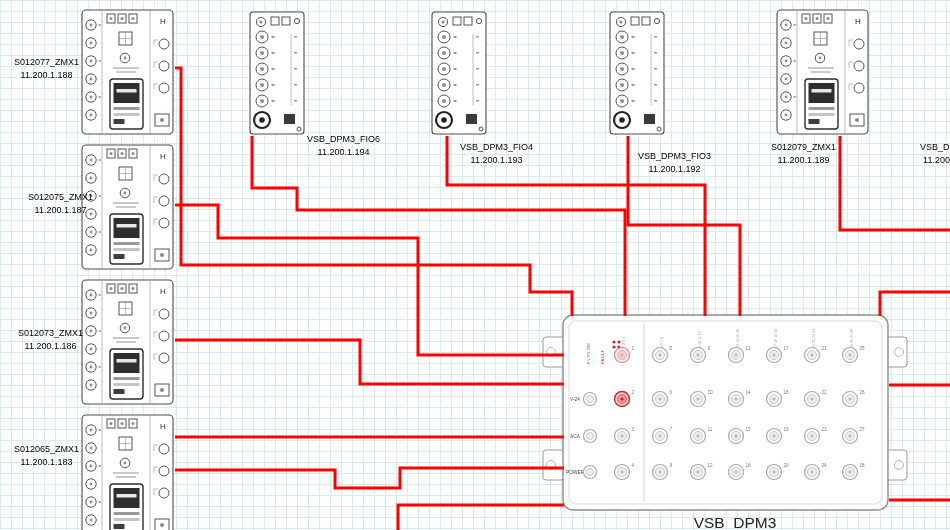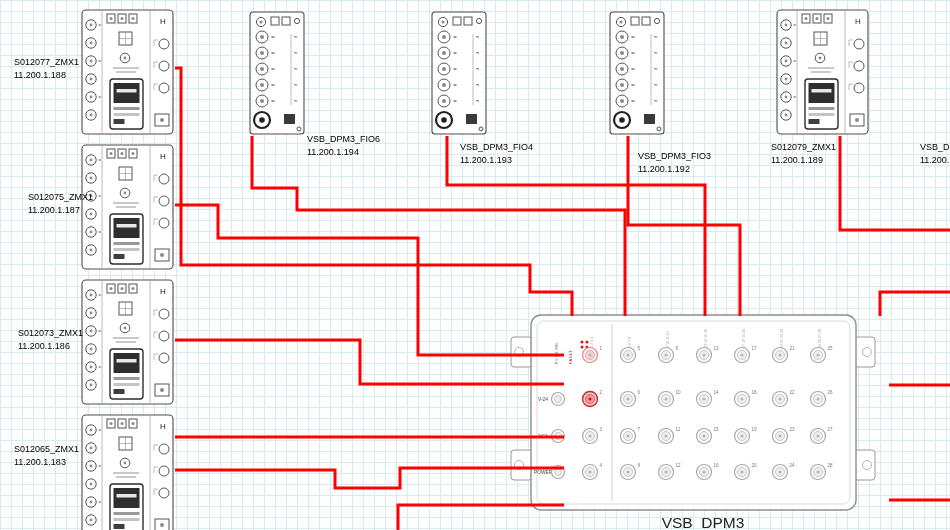--- a/index.html
+++ b/index.html
@@ -7,35 +7,35 @@
   #canvas {
     position:relative; width:950px; height:530px; overflow:hidden;
     background-color:#ffffff;
     background-image:
       linear-gradient(to right, #d7ecef 1px, transparent 1px),
       linear-gradient(to bottom, #d7ecef 1px, transparent 1px);
     background-size:11px 11px;
   }
   .device { position:absolute; z-index:10; }
   .device svg { display:block; }
-  .dev-label { position:absolute; z-index:20; font-size:9px; line-height:12.5px; color:#000; white-space:nowrap; }
+  .dev-label { position:absolute; z-index:20; font-size:9px; line-height:12.5px; color:#000; white-space:nowrap;text-align:center; }
   #wires { position:absolute; left:0; top:0; z-index:30; pointer-events:none; }
 
   
   .dev-outline { fill:#ffffff; stroke:#4d4d4d; stroke-width:1.1; }
   .thin  { stroke:#8f8f8f; stroke-width:0.6; fill:none; }
   .pc    { fill:#ffffff; stroke:#555555; stroke-width:1; }
   .pd    { fill:#8a8a8a; }
   .tick  { fill:#9a9a9a; }
   .txm   { fill:#c9c9c9; }
   .hmark { font-size:8px; fill:#222222; }
   svg text { font-family:"Liberation Sans", sans-serif; }
 
   
-  #central { left:508px; top:312px; }
+  #central { left:540px; top:312px; }
   .tab { fill:#ffffff; stroke:#9a9a9a; stroke-width:1; }
   .tabhole { fill:#ffffff; stroke:#b5b5b5; stroke-width:1; }
   .tinyrot { font-size:4px; fill:#666666; letter-spacing:0.4px; }
   .fault { fill:#cc1111; }
   .rowlab { font-size:4.8px; fill:#444444; }
   .col-head { font-size:3.6px; fill:#9c9c9c; }
   .pnum { font-size:4.6px; fill:#7a7a7a; }
   .c-outer { fill:#fdfdfd; stroke:#a9a9a9; stroke-width:1.2; }
   .c-mid   { fill:#efefef; stroke:#bdbdbd; stroke-width:0.8; }
   .c-dot   { fill:#b5b5b5; }

